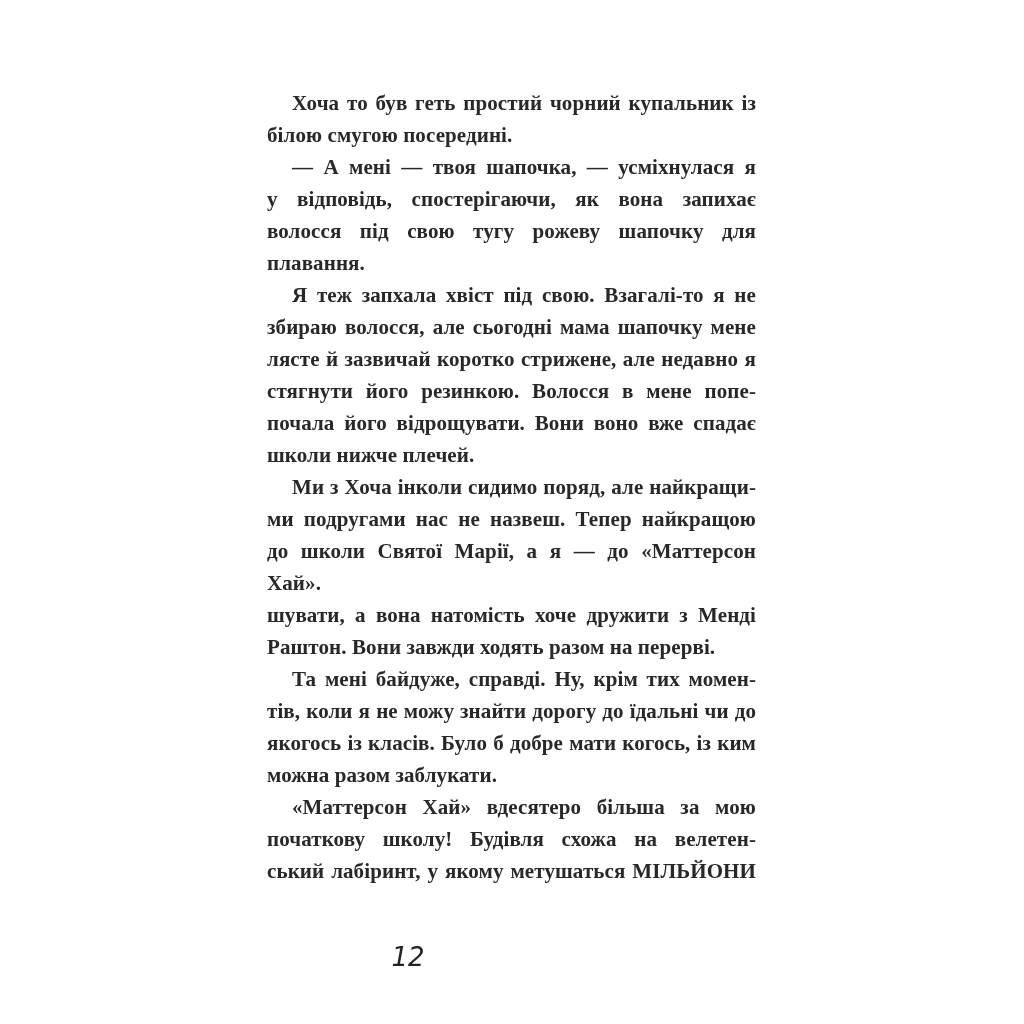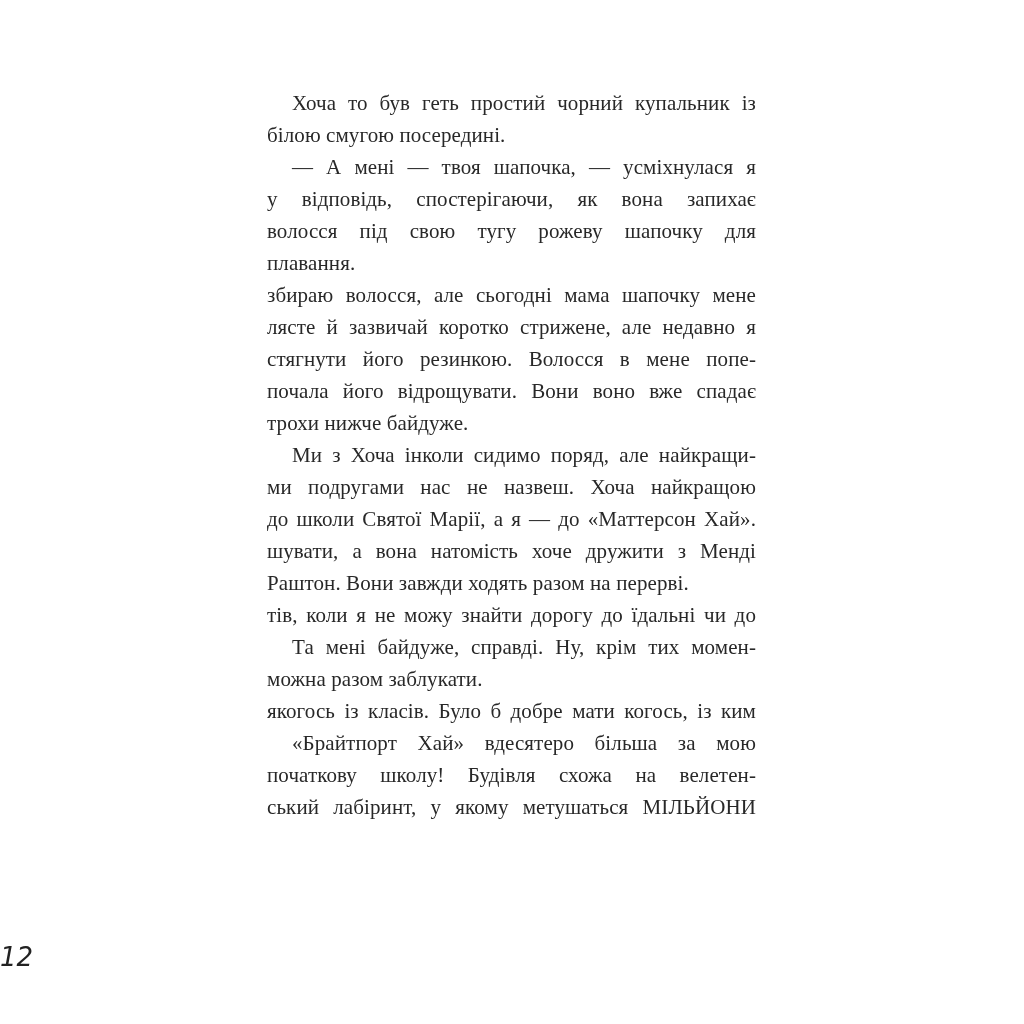--- a/index.html
+++ b/index.html
@@ -17,68 +17,71 @@
     color: #282828;
   }
   .text-block {
     position: absolute;
     left: 267px;
     top: 87px;
     width: 489px;
     font-size: 21px;
     line-height: 32px;
     letter-spacing: 0.1px;
+    font-weight: bold;
   }
   .line {
     text-align: justify;
     text-align-last: justify;
     white-space: normal;
   }
   .line.last {
     text-align: right;
     text-align-last: left;
   }
   .line.indent {
     text-indent: 25px;
   }
   .page-number {
     position: absolute;
     top: 941px;
     left: 0;
     width: 816px;
+    text-align: center;
     font-family: "DejaVu Sans", sans-serif;
     font-style: italic;
     font-size: 26px;
     line-height: 32px;
     color: #222222;
   }
 </style>
 </head>
 <body>
 
 <div class="page">
   <div class="text-block">
       <div class="line indent">Хоча то був геть простий чорний купальник із</div>
       <div class="line last">білою смугою посередині.</div>
       <div class="line indent">— А мені — твоя шапочка, — усміхнулася я</div>
       <div class="line">у відповідь, спостерігаючи, як вона запихає</div>
       <div class="line">волосся під свою тугу рожеву шапочку для</div>
       <div class="line last">плавання.</div>
+      <div class="line indent">Я теж запхала хвіст під свою. Взагалі-то я не</div>
       <div class="line">збираю волосся, але сьогодні мама шапочку мене</div>
       <div class="line">лясте й зазвичай коротко стрижене, але недавно я</div>
       <div class="line">стягнути його резинкою. Волосся в мене попе-</div>
       <div class="line">почала його відрощувати. Вони воно вже спадає</div>
-      <div class="line last">трохи нижче байдуже.</div>
+      <div class="line last">школи нижче плечей.</div>
       <div class="line indent">Ми з Хоча інколи сидимо поряд, але найкращи-</div>
-      <div class="line">ми подругами нас не назвеш. Хоча найкращою</div>
+      <div class="line">ми подругами нас не назвеш. Тепер найкращою</div>
       <div class="line">до школи Святої Марії, а я — до «Маттерсон Хай».</div>
       <div class="line">шувати, а вона натомість хоче дружити з Менді</div>
       <div class="line last">Раштон. Вони завжди ходять разом на перерві.</div>
+      <div class="line indent">Та мені байдуже, справді. Ну, крім тих момен-</div>
       <div class="line">тів, коли я не можу знайти дорогу до їдальні чи до</div>
-      <div class="line indent">Та мені байдуже, справді. Ну, крім тих момен-</div>
+      <div class="line">якогось із класів. Було б добре мати когось, із ким</div>
       <div class="line last">можна разом заблукати.</div>
-      <div class="line">якогось із класів. Було б добре мати когось, із ким</div>
-      <div class="line indent">«Брайтпорт Хай» вдесятеро більша за мою</div>
+      <div class="line indent">«Маттерсон Хай» вдесятеро більша за мою</div>
       <div class="line">початкову школу! Будівля схожа на велетен-</div>
       <div class="line">ський лабіринт, у якому метушаться МІЛЬЙОНИ</div>
     </div>
   <div class="page-number">12</div>
 </div>
 
 </body></html>

